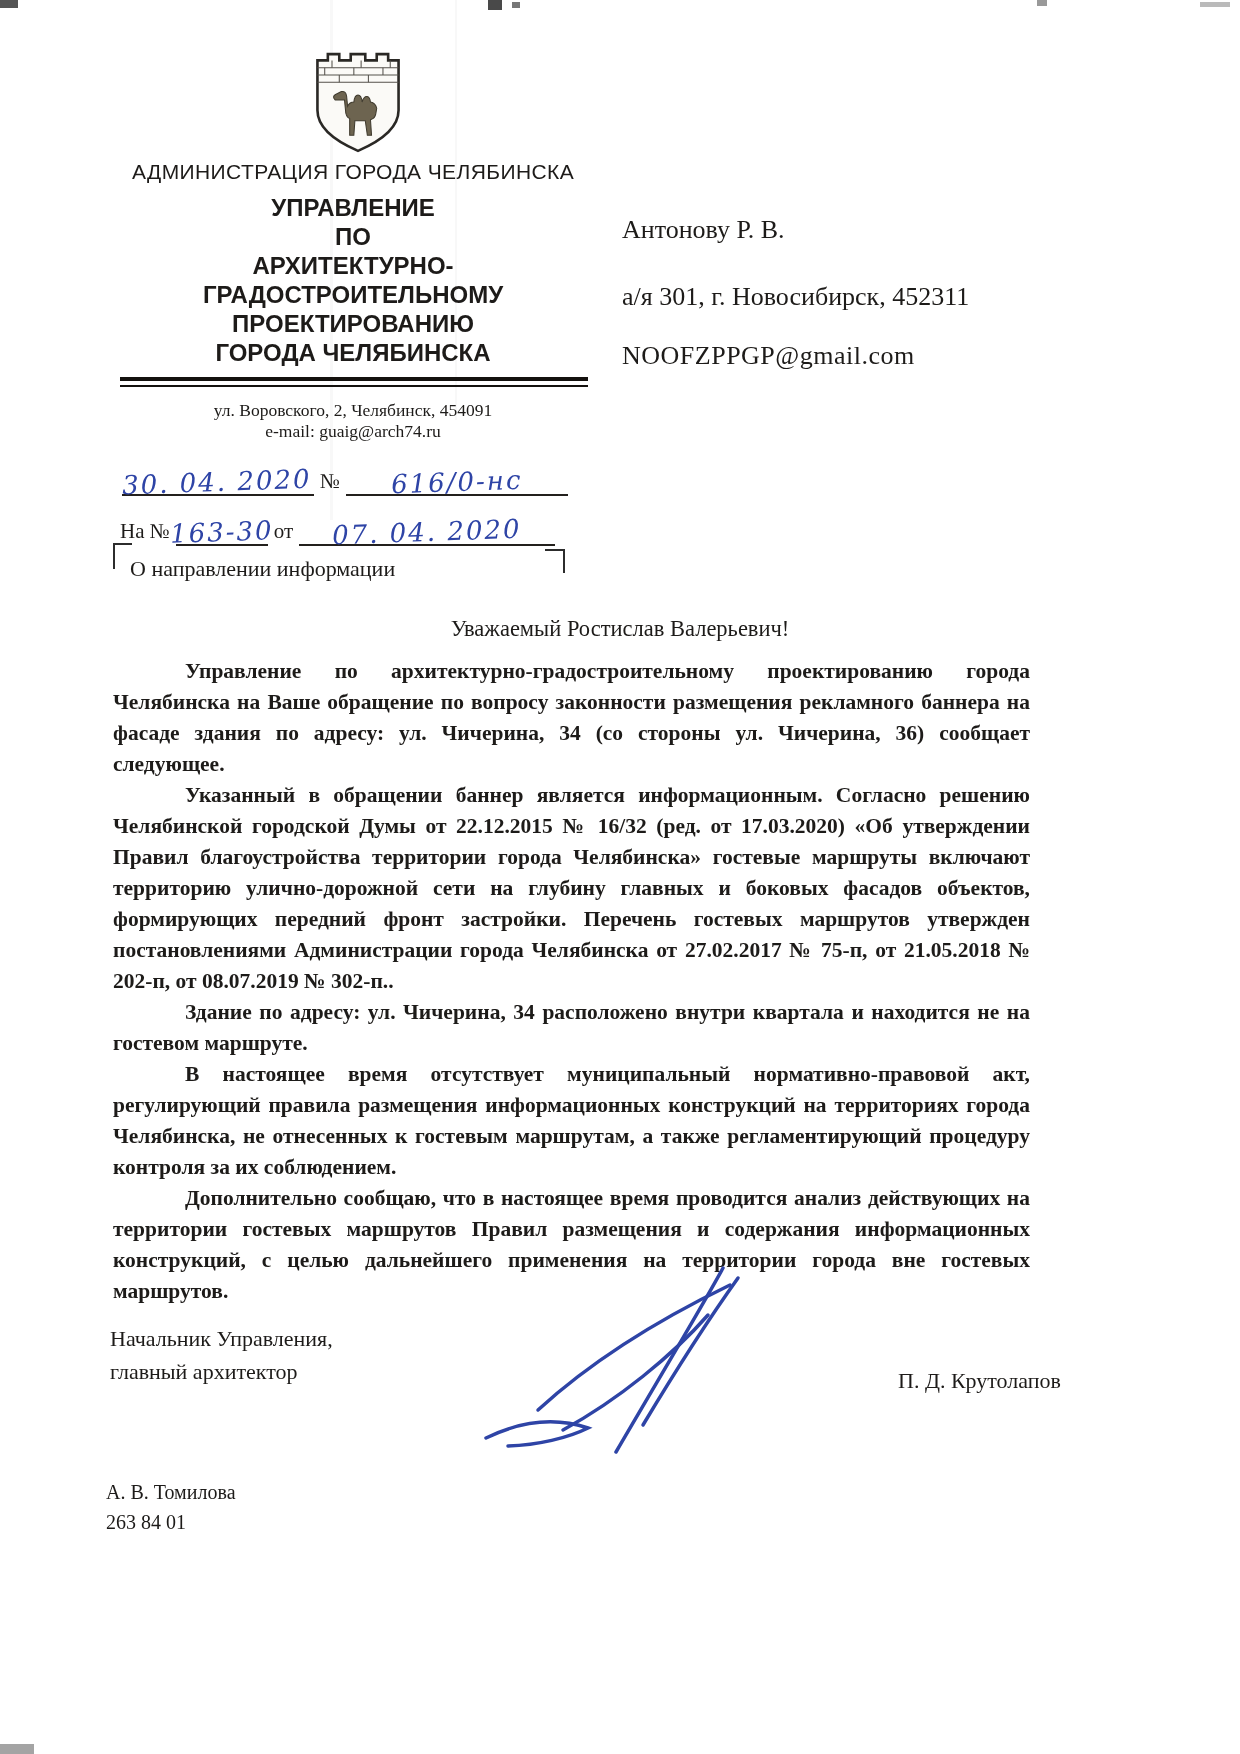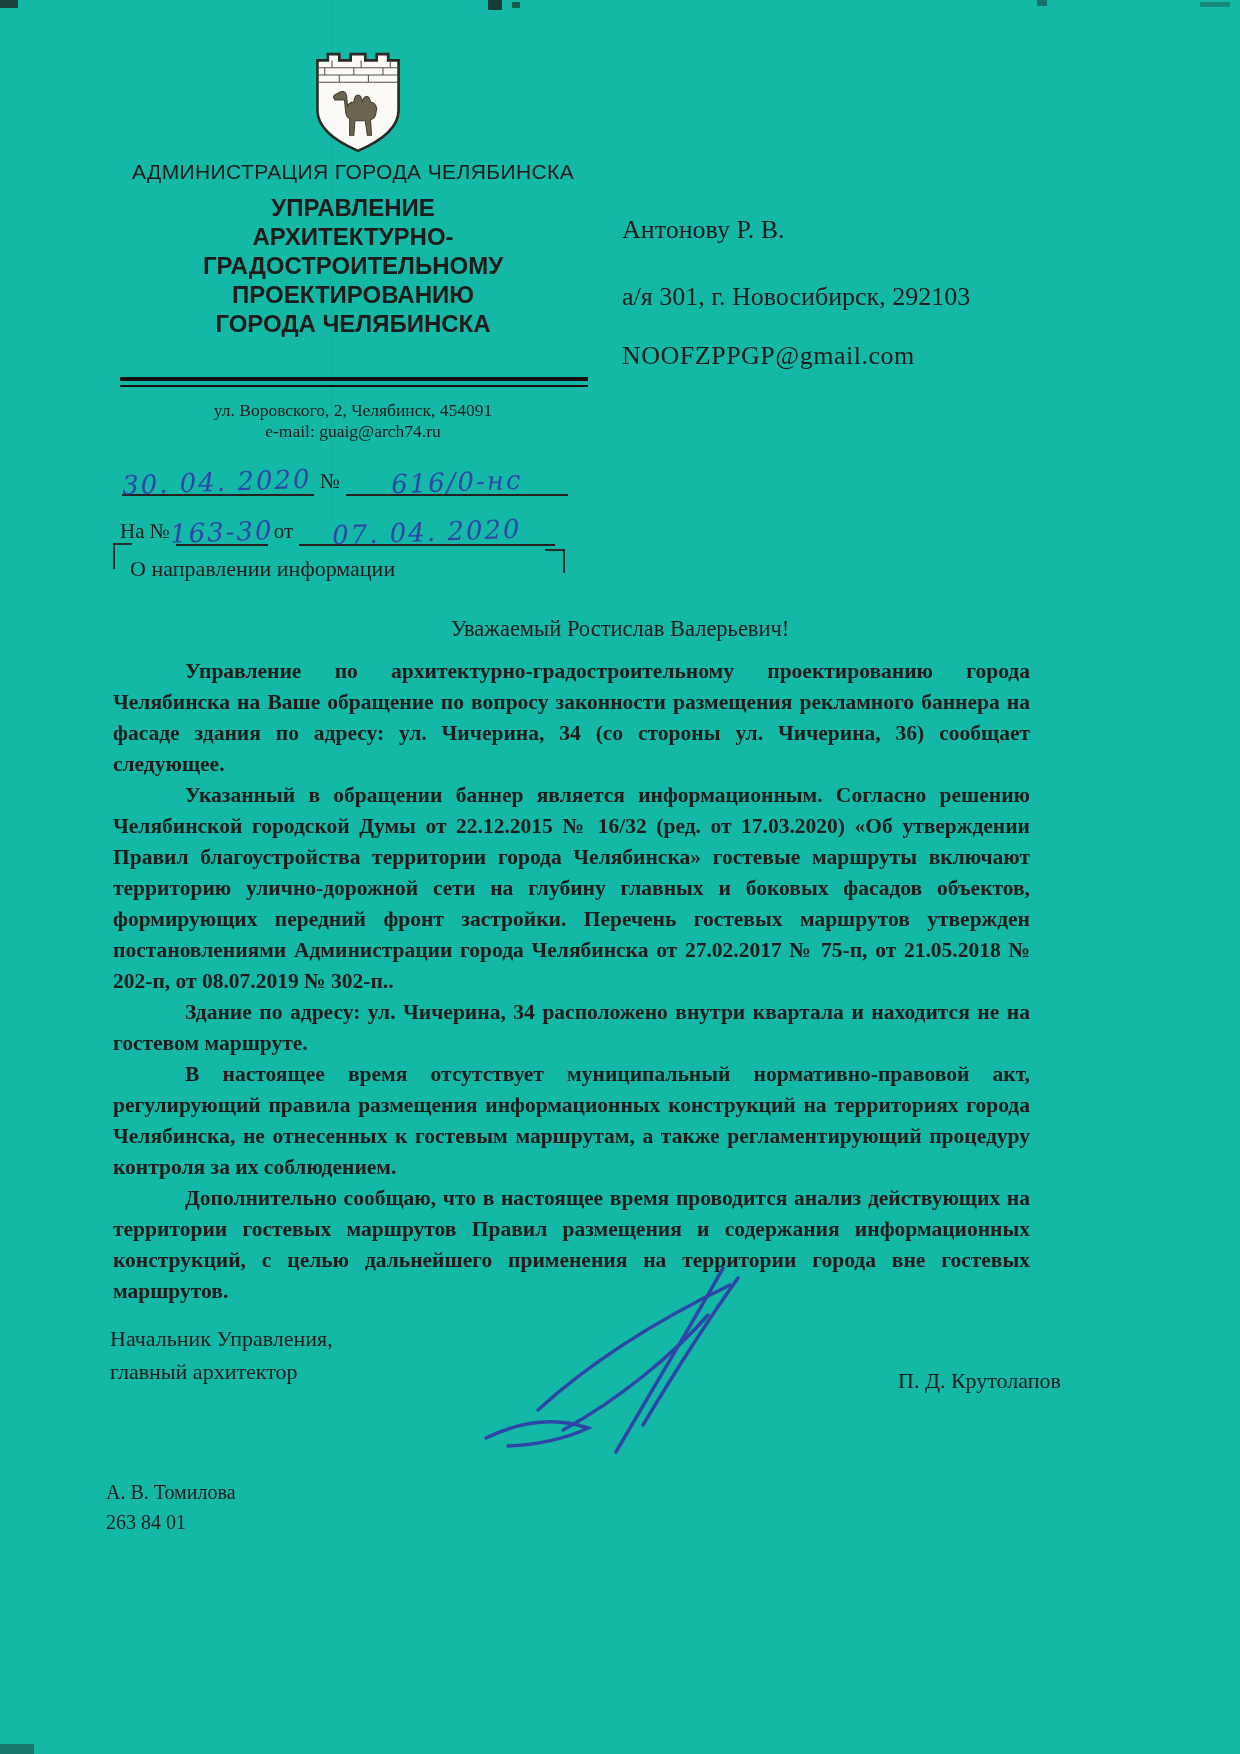--- a/index.html
+++ b/index.html
@@ -1,16 +1,16 @@
 <!DOCTYPE html>
 <html><head>
 <meta charset="utf-8">
 <style>
   html,body{margin:0;padding:0;background:#9a9a9a;}
-  .page{position:relative;width:1240px;height:1754px;margin:0 auto;background:#14b8a6;
+  .page{position:relative;width:1240px;height:1754px;margin:0 auto;background:#ffffff;
         font-family:"Liberation Serif",serif;color:#1d1b19;overflow:hidden;}
   
   .emblem{position:absolute;left:310px;top:50px;width:96px;height:104px;}
   .org-top{position:absolute;left:70px;top:160px;width:566px;text-align:center;
            font-family:"Liberation Sans",sans-serif;font-size:21px;letter-spacing:.4px;}
   .org-name{position:absolute;left:70px;top:193px;width:566px;text-align:center;
             font-family:"Liberation Sans",sans-serif;font-size:24px;font-weight:700;line-height:29px;}
   .rule{position:absolute;left:120px;top:377px;width:468px;height:4px;
         border-top:4px solid #14110e;border-bottom:2px solid #14110e;}
   .addr{position:absolute;left:70px;top:400px;width:566px;text-align:center;
@@ -74,20 +74,21 @@
       <path d="M6 17 H84 M6 24 H84 M6 31 H84" stroke="#55524c" stroke-width="1"></path>
       <path d="M20 10 V17 M48 10 V17 M76 10 V17 M13 17 V24 M41 17 V24 M69 17 V24 M27 24 V31 M55 24 V31" stroke="#55524c" stroke-width="1"></path>
       <path d="M23 48 Q20 45 23 43 L29 40 Q33 39 34 44 L35 54 Q37 50 41 50 C42 41 48 41 49 50 C51 43 56 43 57 50 Q62 51 63 56 L62 62 Q61 66 57 67 L58 82 L54 82 L52 68 L42 68 L41 82 L37 82 L37 66 Q33 64 33 58 L32 48 Z" fill="#6d6450" stroke="#3f3a2e" stroke-width="1"></path>
     </svg>
   </div>
 
   <div class="org-top">АДМИНИСТРАЦИЯ ГОРОДА ЧЕЛЯБИНСКА</div>
 
   <div class="org-name">
     <div>УПРАВЛЕНИЕ</div>
+    <div>ПО</div>
     <div>АРХИТЕКТУРНО-</div>
     <div>ГРАДОСТРОИТЕЛЬНОМУ</div>
     <div>ПРОЕКТИРОВАНИЮ</div>
     <div>ГОРОДА ЧЕЛЯБИНСКА</div>
   </div>
 
   <div class="rule"></div>
 
   <div class="addr">
     <div>ул. Воровского,  2,  Челябинск, 454091</div>
@@ -114,21 +115,21 @@
       <span class="hw">07. 04. 2020</span>
     </span>
   </div>
 
   <div class="corner-left"></div>
   <div class="corner-right"></div>
   <div class="subject">О направлении информации</div>
 
   <div class="recipient">
     <div class="r-name">Антонову Р. В.</div>
-    <div class="r-addr">а/я 301, г. Новосибирск, 292103</div>
+    <div class="r-addr">а/я 301, г. Новосибирск, 452311</div>
     <div class="r-email">NOOFZPPGP@gmail.com</div>
   </div>
 
   <div class="salutation">Уважаемый Ростислав Валерьевич!</div>
 
   <div class="body">
     <p>Управление по архитектурно-градостроительному проектированию города Челябинска на Ваше обращение по вопросу законности размещения рекламного баннера на фасаде здания по адресу: ул. Чичерина, 34 (со стороны ул. Чичерина, 36) сообщает следующее.</p>
     <p>Указанный в обращении баннер является информационным. Согласно решению Челябинской городской Думы от 22.12.2015 № 16/32 (ред. от 17.03.2020) «Об утверждении Правил благоустройства территории города Челябинска» гостевые маршруты включают территорию улично-дорожной сети на глубину главных и боковых фасадов объектов, формирующих передний фронт застройки. Перечень гостевых маршрутов утвержден постановлениями Администрации города Челябинска от 27.02.2017 № 75-п, от 21.05.2018 № 202-п, от 08.07.2019 № 302-п..</p>
     <p>Здание по адресу: ул. Чичерина, 34 расположено внутри квартала и находится не на гостевом маршруте.</p>
     <p>В настоящее время отсутствует муниципальный нормативно-правовой акт, регулирующий правила размещения информационных конструкций на территориях города Челябинска, не отнесенных к гостевым маршрутам, а также регламентирующий процедуру контроля за их соблюдением.</p>

